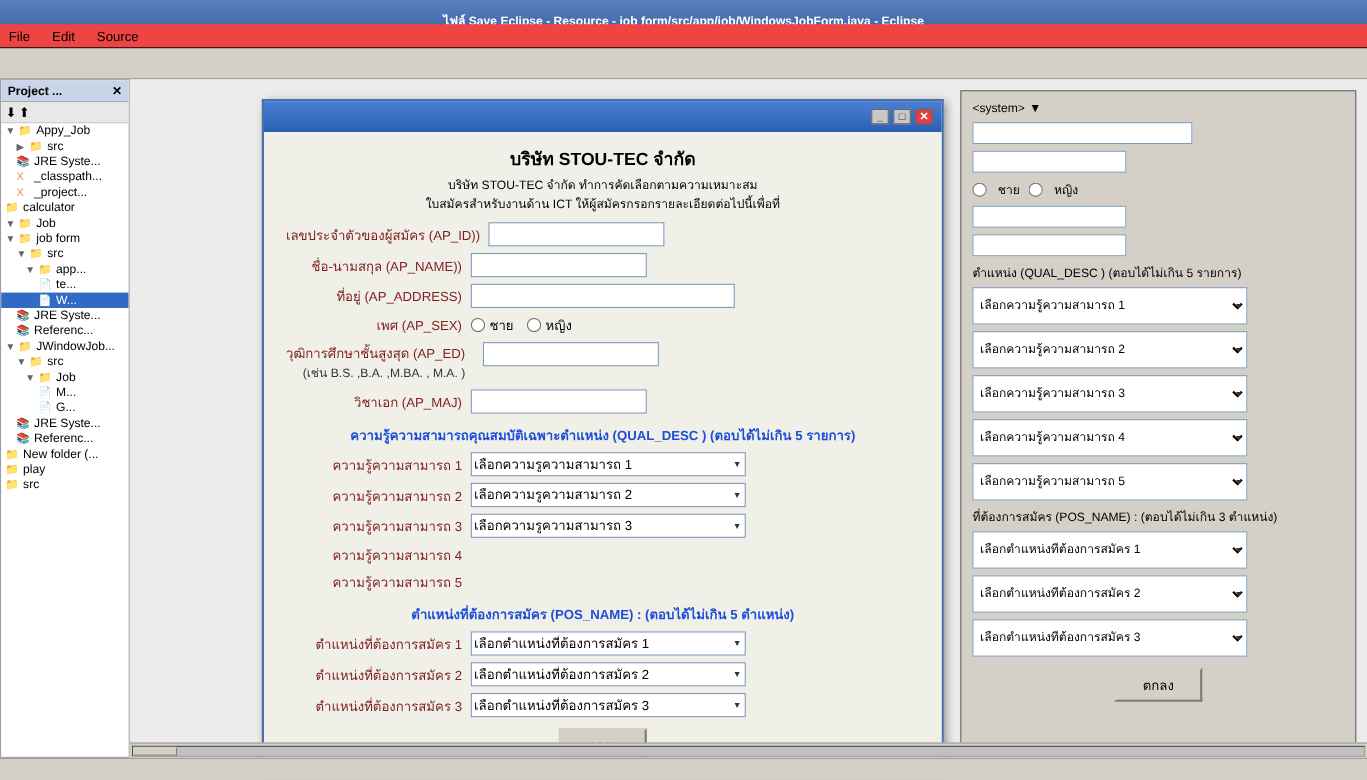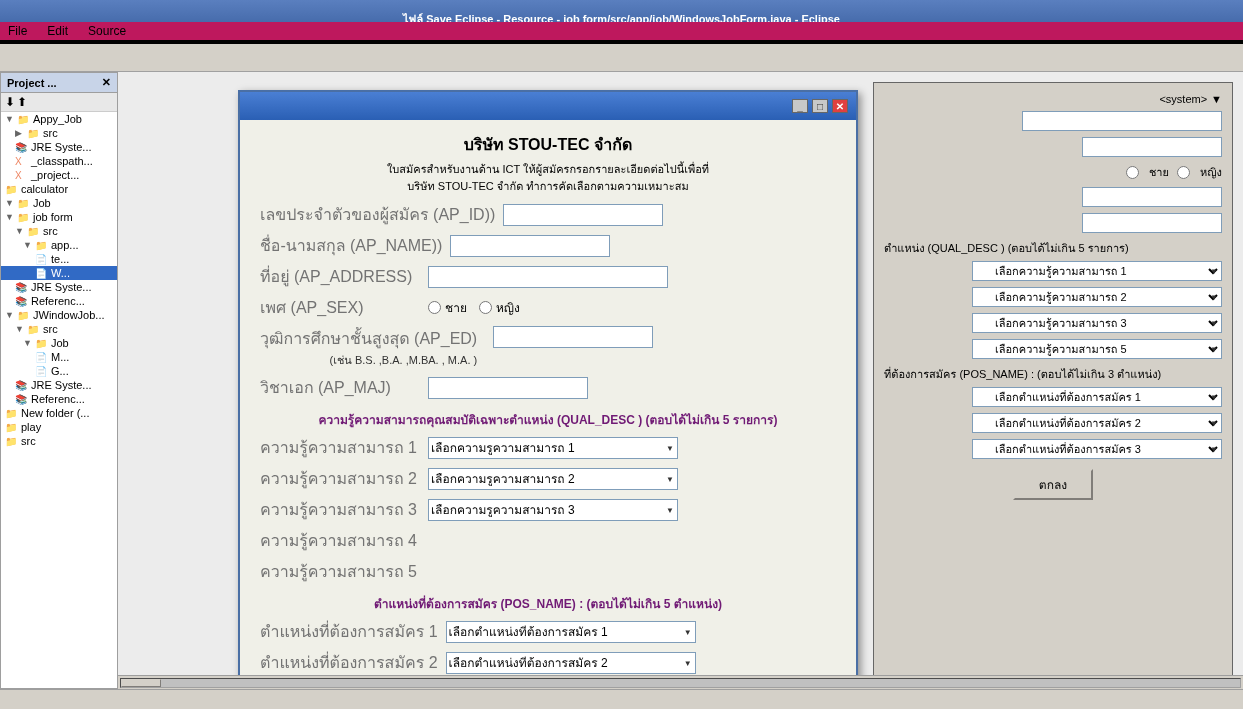--- a/index.html
+++ b/index.html
@@ -25,27 +25,27 @@
       color: white;
       font-size: 11px;
       font-weight: bold;
     }
 
     
     .menu-bar {
       position: absolute;
       top: 22px; left: 0; right: 0;
       height: 22px;
-      background: #be185d;
+      background: #ef4444;
       display: flex;
       align-items: center;
       padding: 0 4px;
       font-size: 12px;
       gap: 12px;
-      border-bottom: 4px solid #000000;
+      border-bottom: 1px solid #000000;
     }
 
     .menu-bar span {
       cursor: pointer;
       padding: 2px 4px;
     }
 
     
     .toolbar {
       position: absolute;
@@ -133,39 +133,38 @@
       border: 1px solid #666;
       padding: 10px;
       overflow: hidden;
     }
 
     .bg-form-row {
       margin-bottom: 6px;
       display: flex;
       align-items: center;
       gap: 4px;
-      justify-content: flex-end;
     }
 
     .bg-input {
       border: 1px solid #7f9db9;
       background: white;
       height: 20px;
       width: 180px;
       font-size: 11px;
       padding: 0 2px;
     }
 
     .bg-select {
       border: 1px solid #7f9db9;
       background: white;
-      height: 20px;
+      height: 34px;
       width: 250px;
       font-size: 11px;
-      padding: 0 18px;
+      padding: 0 2px;
     }
 
     .bg-radio { margin-right: 2px; }
 
     
     .dialog-window {
       position: absolute;
       top: 18px; left: 120px;
       width: 620px;
       background: #d9e4f0;
@@ -224,23 +223,24 @@
     }
 
     .form-row {
       display: flex;
       align-items: center;
       margin-bottom: 6px;
       gap: 8px;
     }
 
     .form-label {
-      font-size: 16px;
-      color: #737373;
+      font-size: 12px;
+      color: #7f1d1d;
       min-width: 160px;
+      text-align: right;
     }
 
     .form-input {
       height: 22px;
       border: 1px solid #7f9db9;
       background: white;
       padding: 0 4px;
       font-size: 12px;
     }
 
@@ -288,21 +288,21 @@
       display: flex;
       align-items: center;
       gap: 4px;
       cursor: pointer;
     }
 
     .section-title {
       text-align: center;
       font-size: 12px;
       font-weight: bold;
-      color: #701a75;
+      color: #1d4ed8;
       margin: 10px 0 6px 0;
     }
 
     .btn-ok {
       background: #d4d0c8;
       border: 2px outset #d4d0c8;
       padding: 4px 20px;
       font-size: 12px;
       cursor: pointer;
       min-width: 80px;
@@ -539,20 +539,27 @@
     <div class="bg-form-row">
       <div class="select-wrapper">
         <select class="bg-select">
           <option>เลือกความรู้ความสามารถ 3</option>
         </select>
       </div>
     </div>
     <div class="bg-form-row">
       <div class="select-wrapper">
         <select class="bg-select">
+          <option>เลือกความรู้ความสามารถ 4</option>
+        </select>
+      </div>
+    </div>
+    <div class="bg-form-row">
+      <div class="select-wrapper">
+        <select class="bg-select">
           <option>เลือกความรู้ความสามารถ 5</option>
         </select>
       </div>
     </div>
     <div style="font-size:11px; margin-bottom:4px; margin-top:6px;">
       ที่ต้องการสมัคร (POS_NAME) : (ตอบได้ไม่เกิน 3 ตำแหน่ง)
     </div>
     <div class="bg-form-row">
       <div class="select-wrapper">
         <select class="bg-select">
@@ -584,22 +591,22 @@
     <div class="dialog-titlebar">
       <div class="dialog-titlebar-btn">_</div>
       <div class="dialog-titlebar-btn">□</div>
       <div class="dialog-titlebar-btn close">✕</div>
     </div>
 
     <div class="dialog-content">
 
       <div class="dialog-title-text">
         <h2>บริษัท STOU-TEC จำกัด</h2>
+        <p>บริษัท STOU-TEC จำกัด ทำการคัดเลือกตามความเหมาะสม</p>
         <p>ใบสมัครสำหรับงานด้าน ICT ให้ผู้สมัครกรอกรายละเอียดต่อไปนี้เพื่อที่</p>
-        <p>บริษัท STOU-TEC จำกัด ทำการคัดเลือกตามความเหมาะสม</p>
       </div>
 
       <div class="form-row">
         <span class="form-label">เลขประจำตัวของผู้สมัคร (AP_ID))</span>
         <input type="text" class="form-input short" style="">
       </div>
 
       <div class="form-row">
         <span class="form-label">ชื่อ-นามสกุล (AP_NAME))</span>
         <input type="text" class="form-input short" style="">

